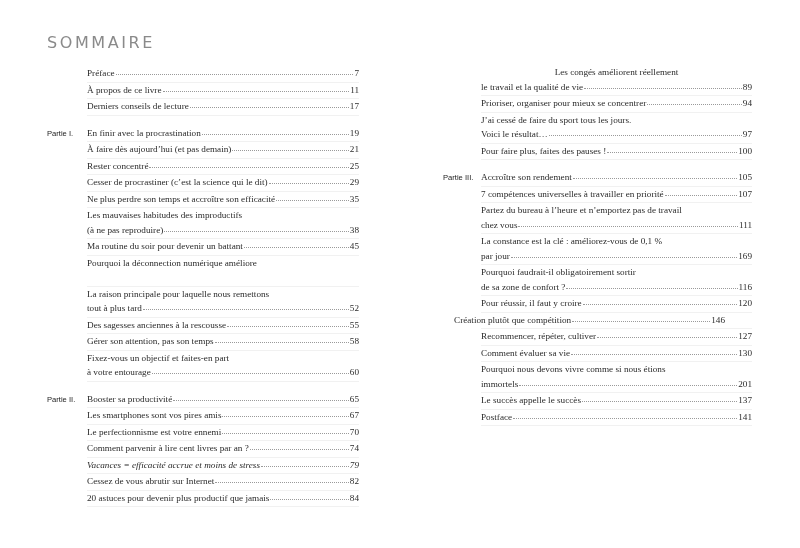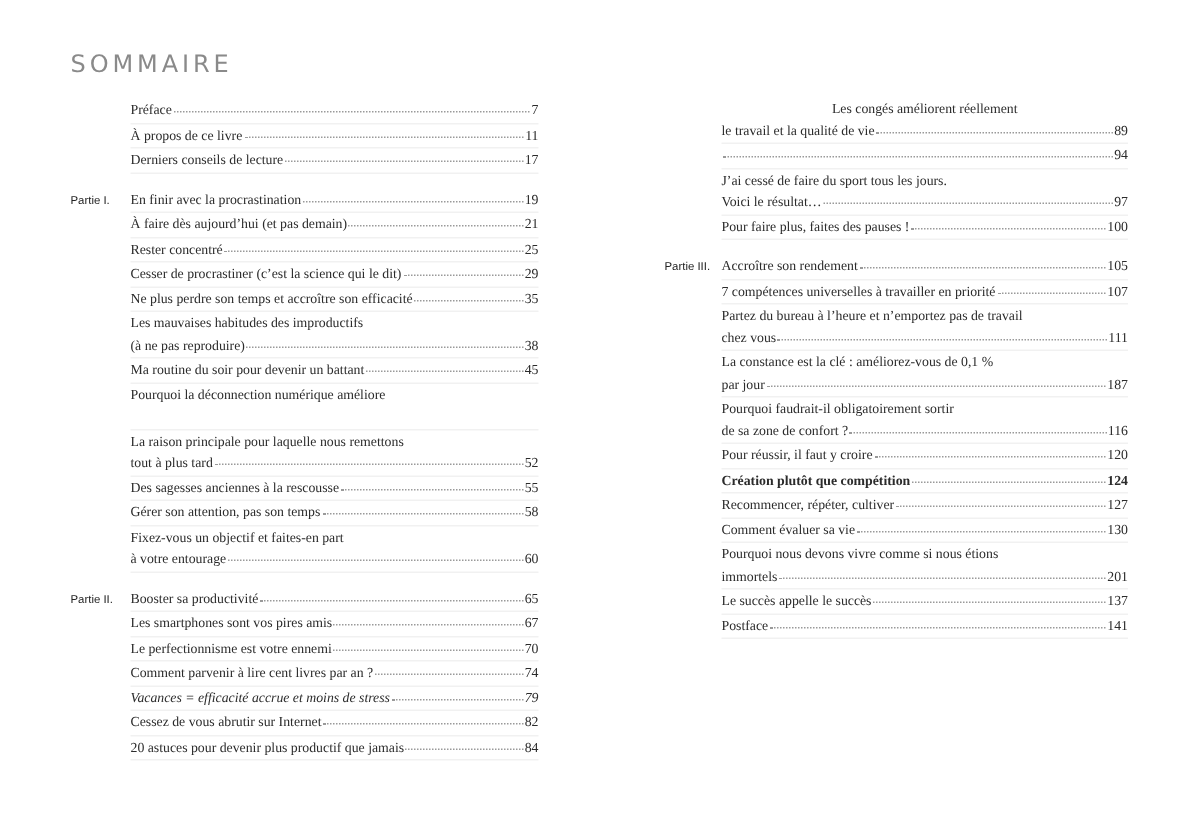--- a/index.html
+++ b/index.html
@@ -224,20 +224,21 @@
       <span class="line1">Les congés améliorent réellement</span>
       <span class="last">
         <span class="txt">le travail et la qualité de vie</span>
         <span class="dots"></span>
         <span class="pg">89</span>
       </span>
     </div>
     <div class="sep" style="left: 481px; width: 271px; top: 95px;"></div>
     <div class="entry" style="left: 481px; top: 96px; width: 271px;">
       <span class="last">
+        <span class="txt">Prioriser, organiser pour mieux se concentrer</span>
         <span class="dots"></span>
         <span class="pg">94</span>
       </span>
     </div>
     <div class="sep" style="left: 481px; width: 271px; top: 111.5px;"></div>
     <div class="entry" style="left: 481px; top: 112.5px; width: 271px;">
       <span class="line1">J’ai cessé de faire du sport tous les jours.</span>
       <span class="last">
         <span class="txt">Voici le résultat…</span>
         <span class="dots"></span>
@@ -277,46 +278,46 @@
         <span class="dots"></span>
         <span class="pg">111</span>
       </span>
     </div>
     <div class="sep" style="left: 481px; width: 271px; top: 233px;"></div>
     <div class="entry" style="left: 481px; top: 234px; width: 271px;">
       <span class="line1">La constance est la clé : améliorez-vous de 0,1 %</span>
       <span class="last">
         <span class="txt">par jour</span>
         <span class="dots"></span>
-        <span class="pg">187</span>
+        <span class="pg">169</span>
       </span>
     </div>
     <div class="sep" style="left: 481px; width: 271px; top: 264px;"></div>
     <div class="entry" style="left: 481px; top: 265px; width: 271px;">
       <span class="line1">Pourquoi faudrait-il obligatoirement sortir</span>
       <span class="last">
         <span class="txt">de sa zone de confort ?</span>
         <span class="dots"></span>
         <span class="pg">116</span>
       </span>
     </div>
     <div class="sep" style="left: 481px; width: 271px; top: 295px;"></div>
     <div class="entry" style="left: 481px; top: 296px; width: 271px;">
       <span class="last">
         <span class="txt">Pour réussir, il faut y croire</span>
         <span class="dots"></span>
         <span class="pg">120</span>
       </span>
     </div>
     <div class="sep" style="left: 481px; width: 271px; top: 311.5px;"></div>
-    <div class="entry" style="left: 481px; top: 312.5px; width: 271px; font-weight: bold;">
+    <div class="entry" style="left: 454px; top: 312.5px; width: 271px;">
       <span class="last">
         <span class="txt">Création plutôt que compétition</span>
         <span class="dots"></span>
-        <span class="pg">124</span>
+        <span class="pg">146</span>
       </span>
     </div>
     <div class="sep" style="left: 481px; width: 271px; top: 328px;"></div>
     <div class="entry" style="left: 481px; top: 329px; width: 271px;">
       <span class="last">
         <span class="txt">Recommencer, répéter, cultiver</span>
         <span class="dots"></span>
         <span class="pg">127</span>
       </span>
     </div>

